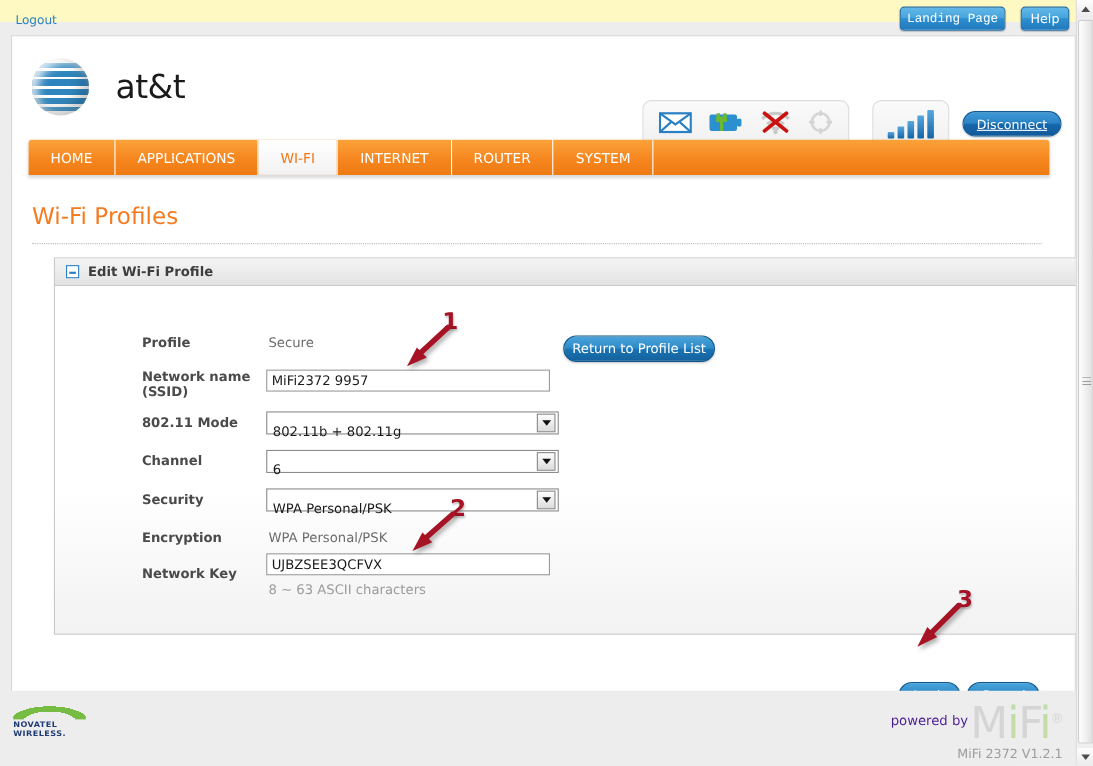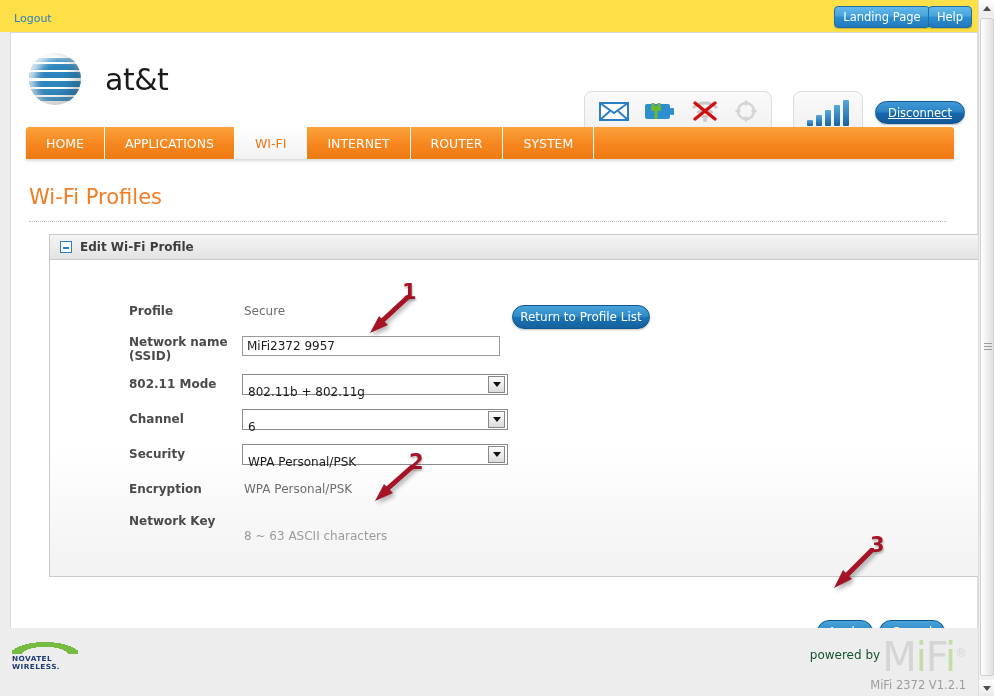--- a/index.html
+++ b/index.html
@@ -12,38 +12,38 @@
   }
   .page {
     position: relative;
     width: 994px; height: 696px;
     background: #ededed;
   }
 
   
   .topbar {
     position: absolute; left: 0; top: 0;
-    width: 980px; height: 32px;
-    background: #fde047;
+    width: 980px; height: 20px;
+    background: #fef9c3;
   }
   .logout-link {
     position: absolute; left: 14px; top: 12px;
     font-size: 11px; color: #2b7fc4; cursor: pointer;
   }
   .topbtn {
     position: absolute; top: 6px; height: 22px;
     border-radius: 4px;
     background: linear-gradient(to bottom,#63b8e8 0%,#47a4dd 45%,#2d8fd0 50%,#2179bd 100%);
     border: 1px solid #1f6ca8;
     color: #ffffff; font-size: 11.5px;
     display: flex; align-items: center; justify-content: center;
     cursor: pointer;
     box-shadow: 0 1px 1px rgba(0,0,0,0.18);
   }
-  .topbtn-landing { right: 50px; width: 96px; }
+  .topbtn-landing { right: 66px; width: 96px; font-family: Liberation Mono, monospace; }
   .topbtn-help    { right: 8px;  width: 44px; }
 
   
   .content {
     position: absolute; left: 10px; top: 32px;
     width: 968px; height: 596px;
     background: #ffffff;
     border: 1px solid #d8d8d8;
     border-bottom: none;
   }
@@ -249,21 +249,21 @@
   }
   .nw-name {
     font-size: 7px; font-weight: bold; color: #1f3b73;
     letter-spacing: 0.4px; margin-top: 1px;
     transform: scaleX(1.05); transform-origin: left;
   }
   .powered {
     position: absolute; right: 14px; top: 8px;
     display: flex; align-items: flex-start; gap: 2px;
   }
-  .powered-label { font-size: 12px; color: #14532d; margin-top: 12px; }
+  .powered-label { font-size: 12px; color: #4c1d95; margin-top: 12px; }
   .mifi-word {
     font-size: 40px; color: #d5d5d5; line-height: 34px;
     letter-spacing: -1px;
   }
   .mifi-word em { font-style: normal; color: #c3dca8; }
   .mifi-word sup { font-size: 12px; vertical-align: super; }
   .fw-version {
     position: absolute; right: 14px; top: 50px;
     font-size: 11.5px; color: #9d9d9d;
   }
@@ -416,20 +416,21 @@
         <div class="form-label" style="top:187px">Security</div>
         <div class="sel" style="top:184px">
           <span class="sel-text">WPA Personal/PSK</span>
           <span class="sel-arrow"></span>
         </div>
 
         <div class="form-label" style="top:222px">Encryption</div>
         <div class="form-static" style="top:222px">WPA Personal/PSK</div>
 
         <div class="form-label" style="top:254px">Network Key</div>
+        <input class="tf" style="top: 243px;" value="UJBZSEE3QCFVX">
         <div class="hint" style="top:269px">8 ~ 63 ASCII characters</div>
 
         <div class="btn-blue btn-return">Return to Profile List</div>
       </div>
     </div>
 
     <div class="btn-blue btn-apply">Apply</div>
     <div class="btn-blue btn-cancel">Cancel</div>
 
   </div>

